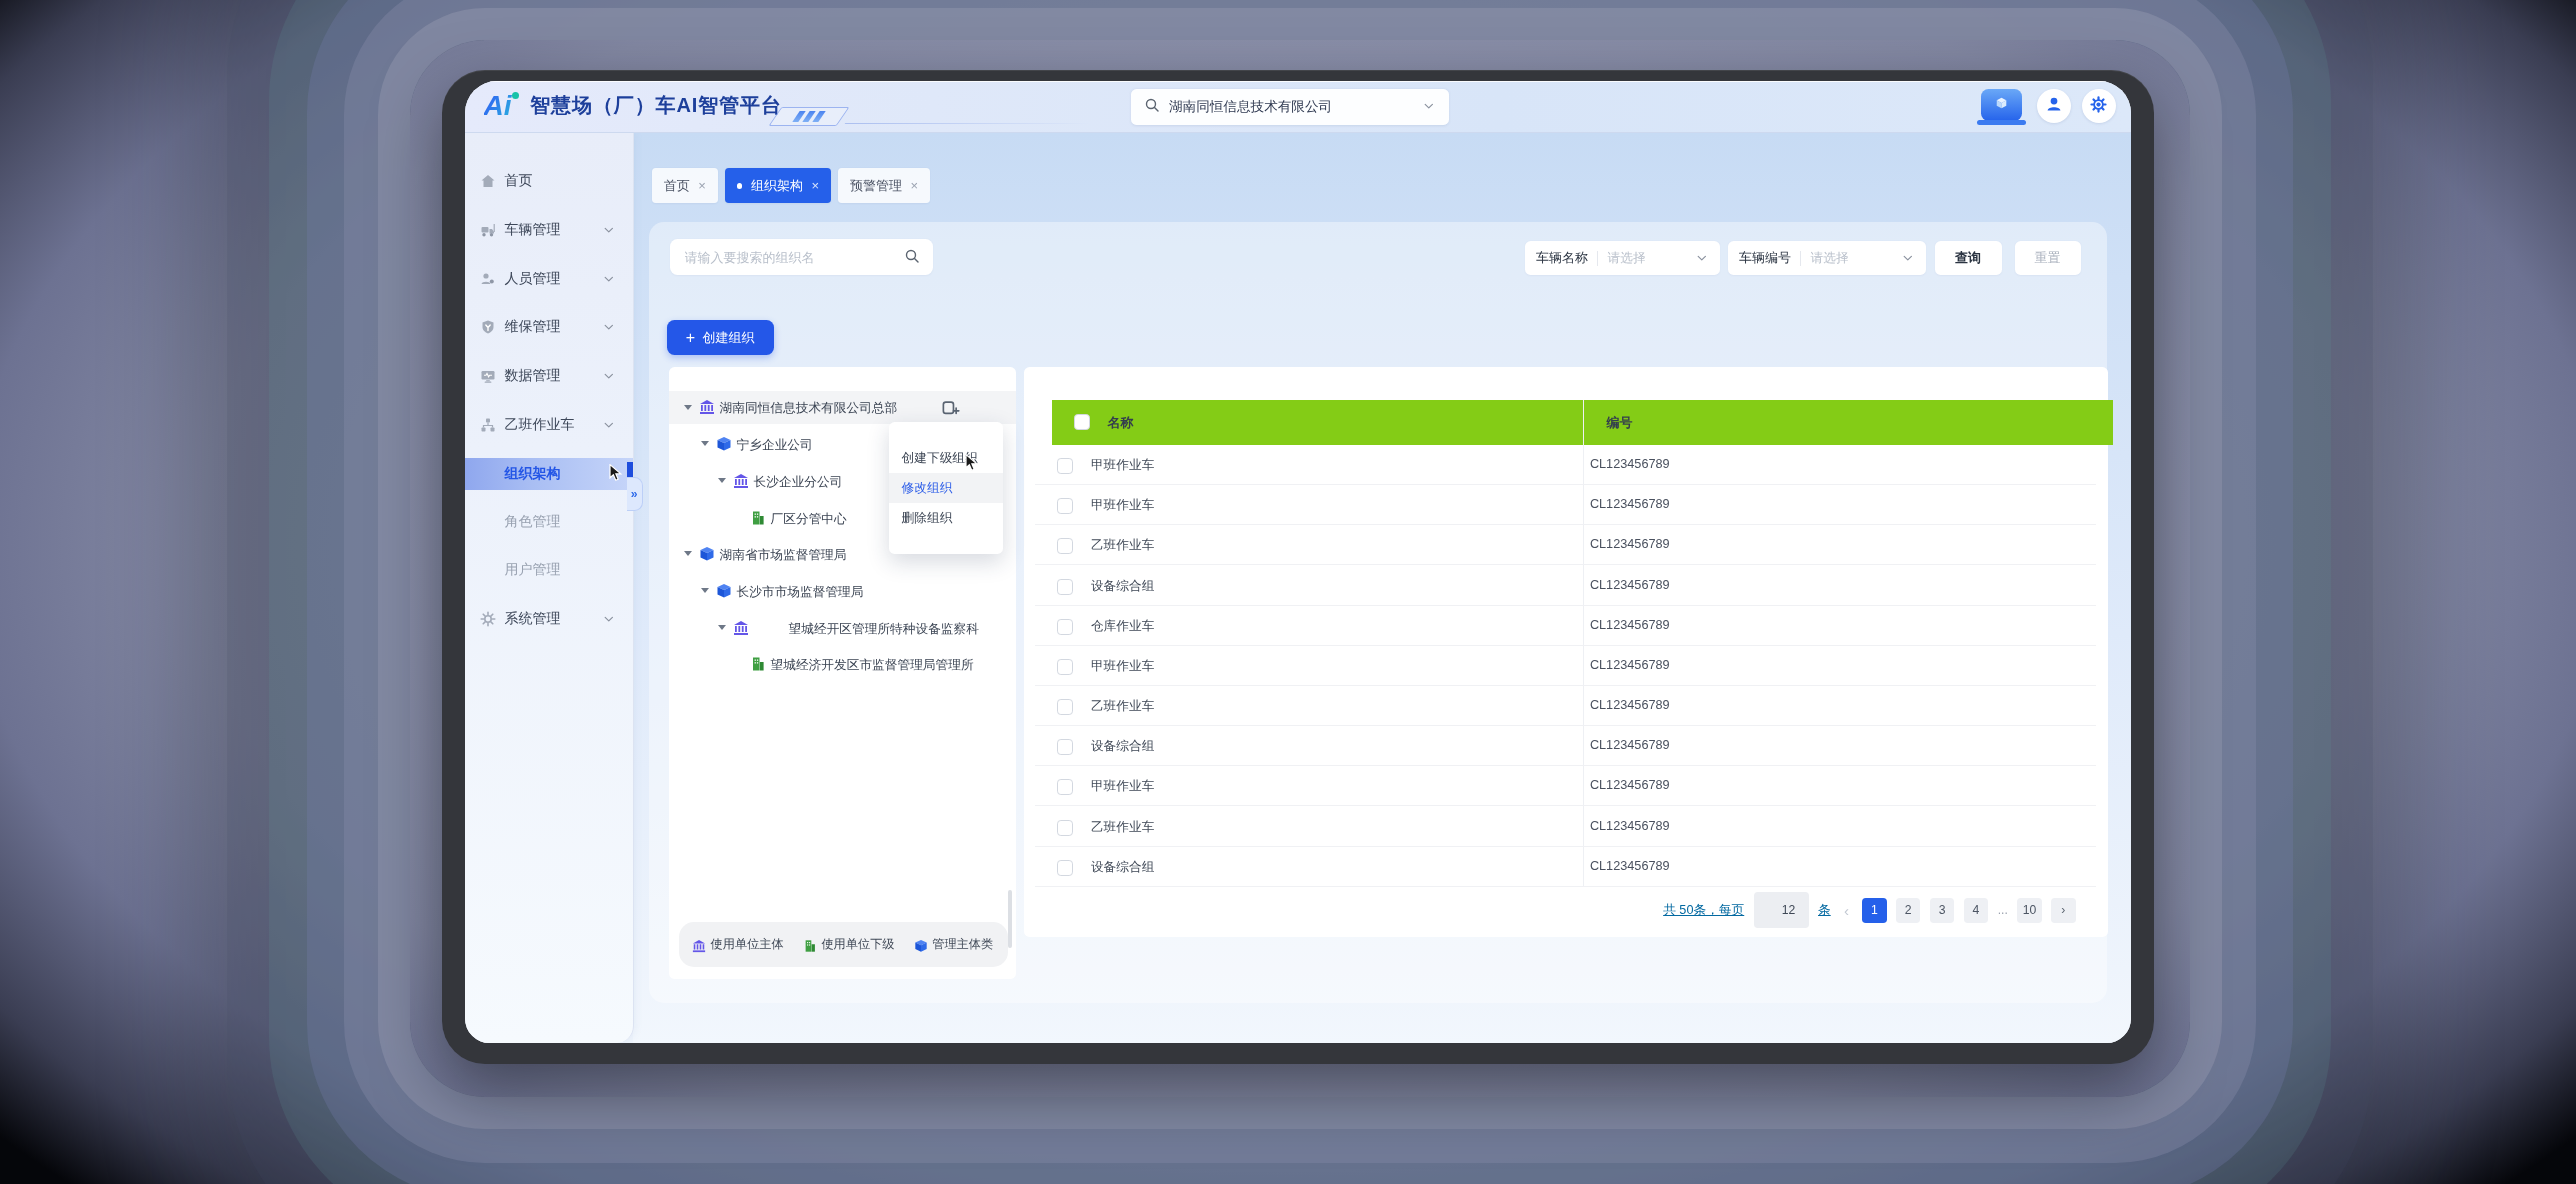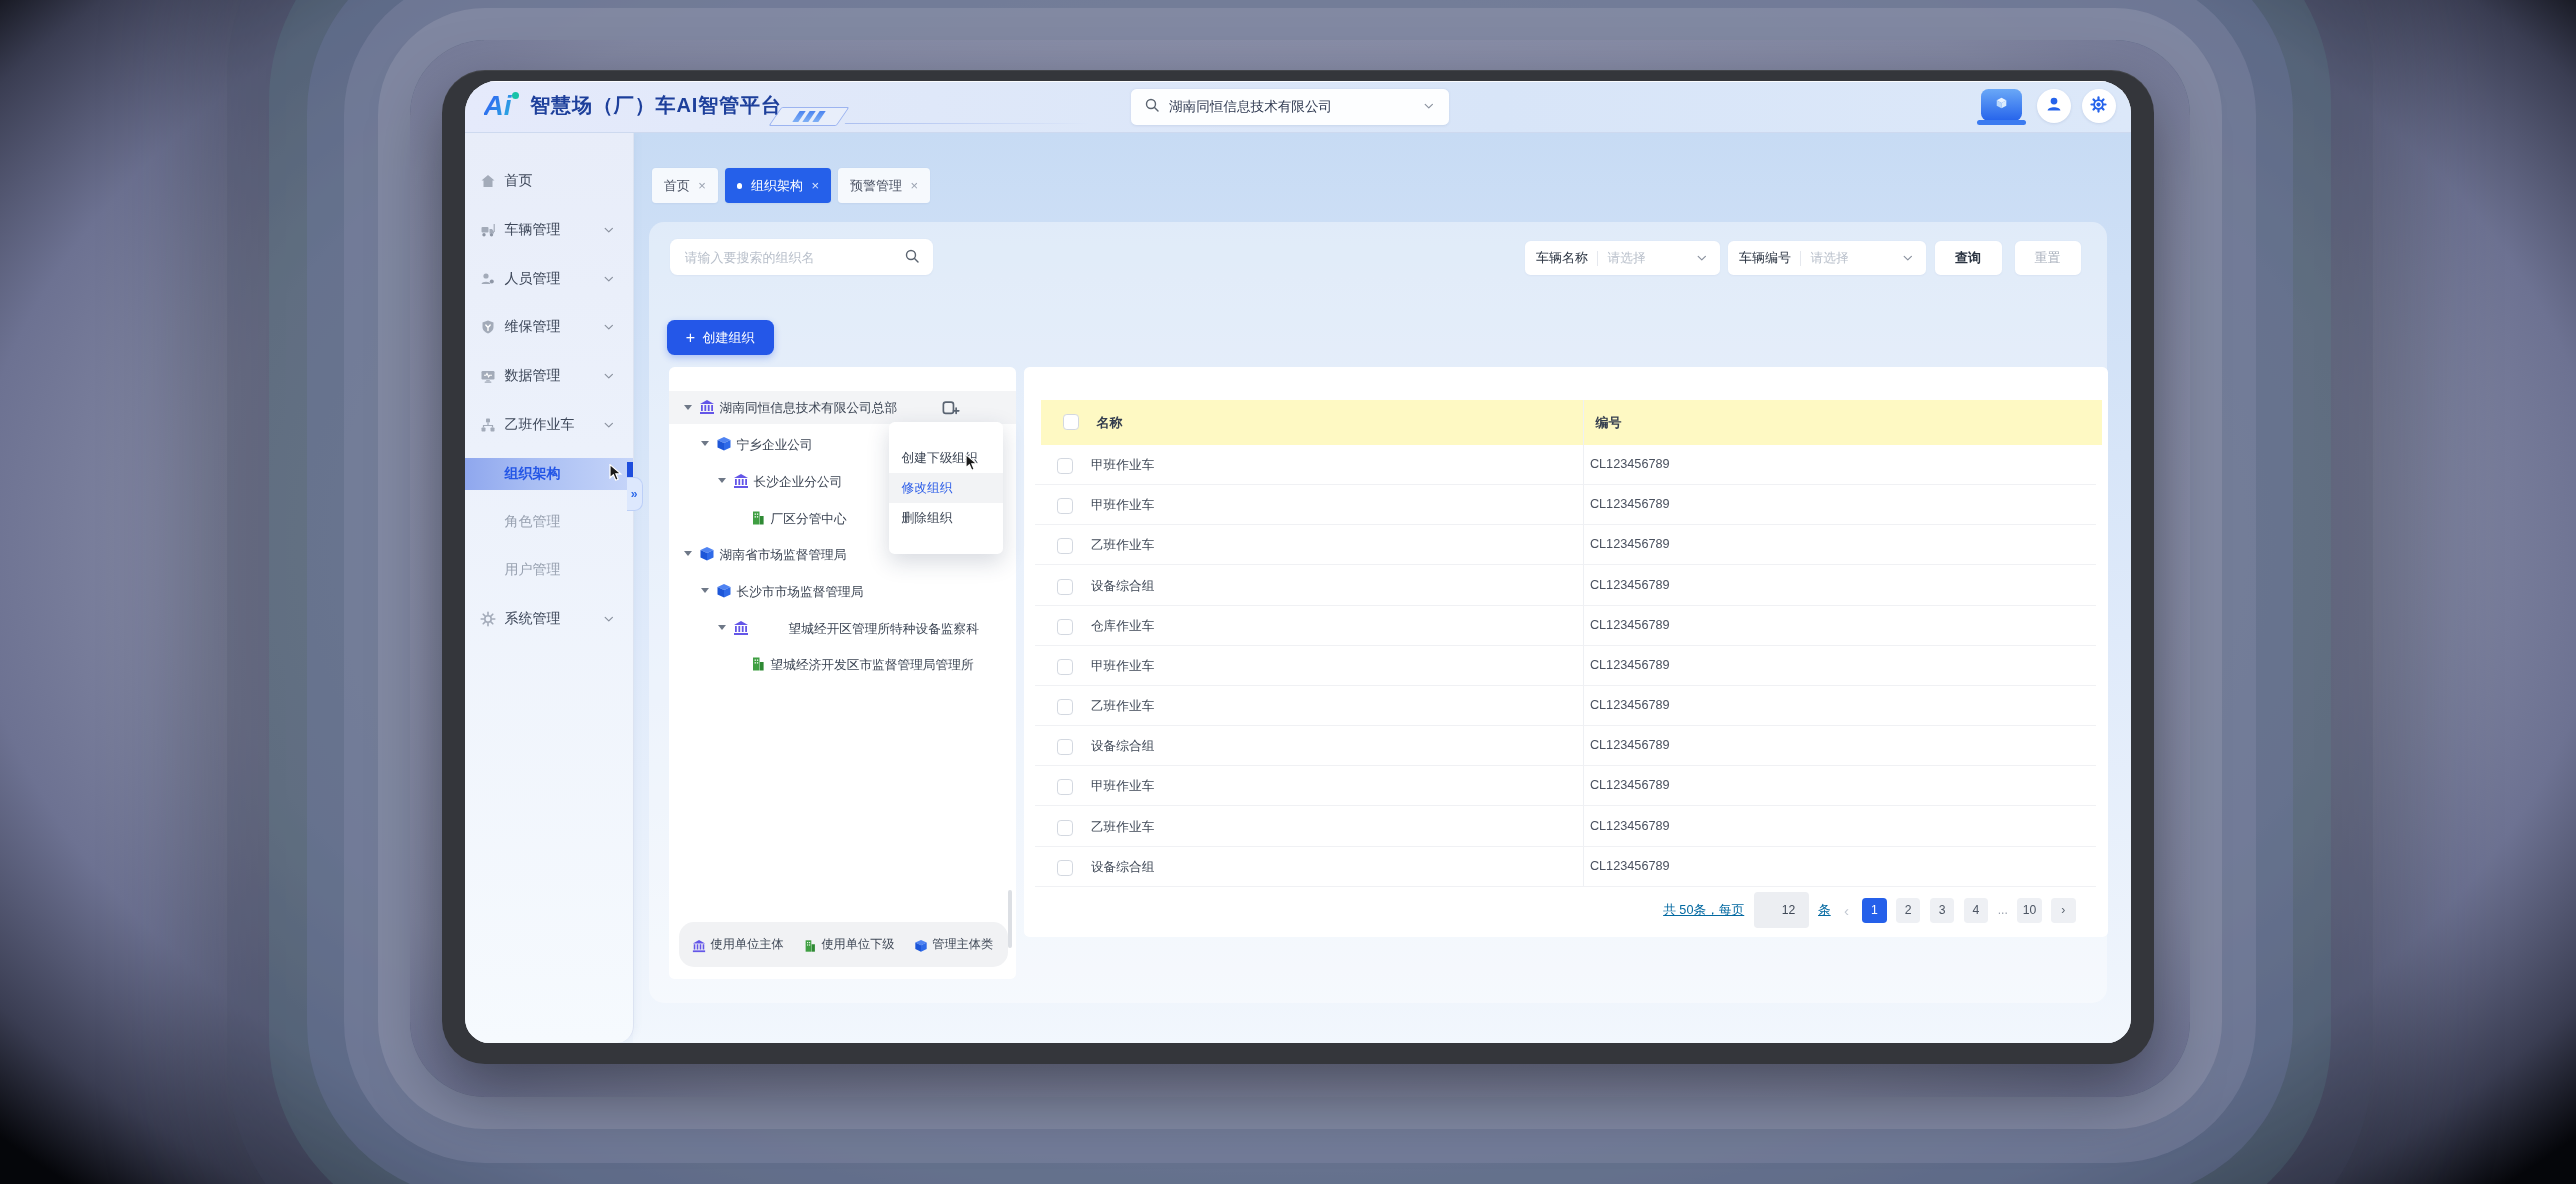--- a/index.html
+++ b/index.html
@@ -114,21 +114,21 @@
 
   
   .ctx{position:absolute;left:424px;top:341px;width:114px;background:#fff;border-radius:5.6px;
     box-shadow:0 7.5px 22.6px rgba(35,48,85,.18);padding:21px 0;z-index:40;}
   .ctx-item{height:30px;display:flex;align-items:center;padding-left:13px;font-size:12.7px;color:#3a4352;position:relative;}
   .ctx-item.hover{background:#f2f3f5;color:#2b5ce8;}
 
   
   .table-card{position:absolute;left:559px;top:286px;width:1084px;height:570px;background:#fff;
     border-radius:5.6px;z-index:6;}
-  .thead{position:absolute;left:17px;top:33px;width:1061px;height:45px;background:#fef9c3;}
+  .thead{position:absolute;left:28px;top:33px;width:1061px;height:45px;background:#84cc16;}
   .th-label{position:absolute;top:14px;font-size:13px;font-weight:700;color:#333d4e;}
   .col-div{position:absolute;left:559px;top:33px;width:0.9px;height:487px;background:#eef0f4;}
   .trow{position:absolute;left:11.3px;width:1061px;height:40px;border-bottom:0.9px solid #f0f1f4;box-sizing:border-box;}
   .cell-name{position:absolute;left:56px;top:12.2px;font-size:12.7px;color:#3f4856;}
   .cell-code{position:absolute;left:555px;top:12.2px;font-size:12.7px;color:#49505e;}
   .cbx{position:absolute;left:22.6px;top:13px;width:16px;height:16px;border:1.4px solid #d3d8e0;
     border-radius:3.8px;background:#fff;box-sizing:border-box;}
   .thead .cbx{top:14px;}
 
   

